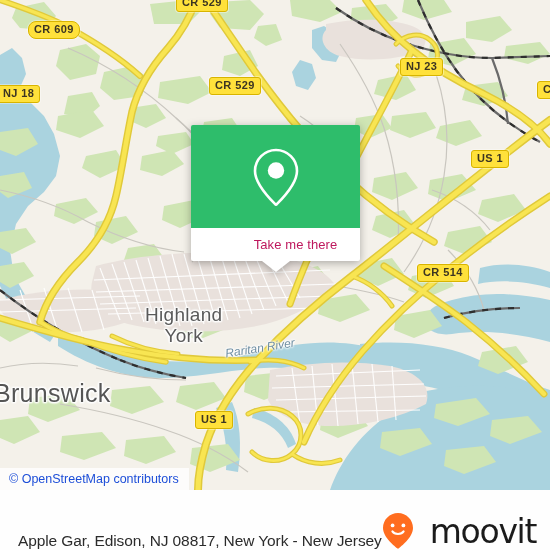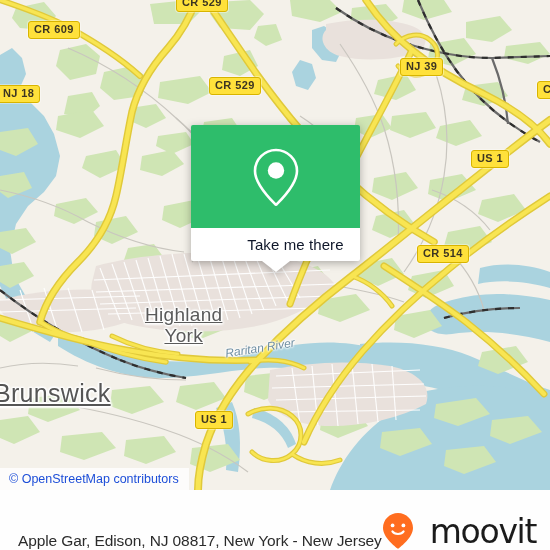--- a/index.html
+++ b/index.html
@@ -15,40 +15,40 @@
     position:absolute;background:#ffe13b;border:1.6px solid #d8b400;border-radius:3px;
     color:#3c3522;font-size:11px;font-weight:bold;letter-spacing:.4px;
     padding:1px 5px 2px 5px;line-height:13px;white-space:nowrap;
     font-family:"Liberation Sans",sans-serif;
     box-shadow:0 0 0 1px rgba(255,255,255,.35);
   }
 
   
   .place{position:absolute;color:#5b5b5b;white-space:nowrap;font-family:"Liberation Sans",sans-serif;
          text-shadow:1px 0 2px #fff,-1px 0 2px #fff,0 1px 2px #fff,0 -1px 2px #fff,
-                     1px 1px 2px #fff,-1px -1px 2px #fff,1px -1px 2px #fff,-1px 1px 2px #fff;text-decoration:underline;}
+                     1px 1px 2px #fff,-1px -1px 2px #fff,1px -1px 2px #fff,-1px 1px 2px #fff;}
   .place.city{font-size:19px;letter-spacing:.3px;text-align:center;line-height:21px;color:#5a5a5a;}
   .place.big{font-size:25px;letter-spacing:.3px;color:#555;}
   .river{position:absolute;font-size:12px;font-style:italic;color:#6f8fa3;white-space:nowrap;
          text-shadow:1px 0 2px #fff,-1px 0 2px #fff,0 1px 2px #fff,0 -1px 2px #fff;
          font-family:"Liberation Sans",sans-serif;}
 
   
   #attrib{position:absolute;left:0;bottom:0;background:rgba(255,255,255,.78);
           font-size:12.5px;color:#1d4ed8;padding:4px 10px 4px 9px;
           font-family:"Liberation Sans",sans-serif;white-space:nowrap;}
 
   
   #card{position:absolute;left:191px;top:125px;width:169px;
         filter:drop-shadow(0 2px 4px rgba(0,0,0,.30));}
   #card-top{background:#2ebd6b;height:103px;border-radius:2px 2px 0 0;
             display:flex;align-items:center;justify-content:center;}
   #card-bottom{background:#fff;height:33px;border-radius:0 0 2px 2px;
                display:flex;align-items:center;justify-content:center;}
-  #card-label{font-size:15px;color:#0f172a;font-family:"Liberation Sans",sans-serif;letter-spacing:.1px;margin-left:40px;}
+  #card-label{font-size:13px;color:#be185d;font-family:"Liberation Sans",sans-serif;letter-spacing:.1px;margin-left:40px;}
   #card-tip{position:absolute;left:50%;margin-left:-14px;top:100%;width:0;height:0;
             border-left:14px solid transparent;border-right:14px solid transparent;
             border-top:11px solid #fff;}
 
   
   #footer{position:absolute;left:0;bottom:0;width:550px;height:60px;
           background:rgba(255,255,255,.93);display:flex;align-items:flex-end;
           box-sizing:border-box;padding:0 14px 0 18px;}
   #footer-title{font-size:15.5px;color:#2b2b2b;white-space:nowrap;letter-spacing:-.1px;
                 font-family:"Liberation Sans",sans-serif;flex:1;}
@@ -308,28 +308,28 @@
           <path d="M248,414 C262,406 280,406 292,416 C304,426 304,444 292,454 C280,464 262,462 252,452" stroke-width="2.6"></path>
           <path d="M292,454 C306,464 324,466 340,460" stroke-width="2.6"></path>
           <path d="M250,362 C268,358 288,360 304,368" stroke-width="2.6"></path>
           <path d="M352,276 C368,282 382,292 392,306" stroke-width="2.6"></path>
           <path d="M112,336 C132,346 154,352 178,354" stroke-width="2.6"></path>
         </g>
       </g>
     </svg>
 
     <div id="shields">
-        <div class="shield" style="left: 28px; top: 21px;">CR 609</div>
+        <div class="shield" style="left: 28px; top: 21px; border-radius: 8px;">CR 609</div>
         <div class="shield" style="left: 176px; top: -6px;">CR 529</div>
         <div class="shield" style="left: 209px; top: 77px;">CR 529</div>
         <div class="shield" style="left: -3px; top: 85px;">NJ 18</div>
-        <div class="shield" style="left: 400px; top: 58px;">NJ 39</div>
+        <div class="shield" style="left: 400px; top: 58px;">NJ 23</div>
         <div class="shield" style="left: 471px; top: 150px;">US 1</div>
         <div class="shield" style="left: 195px; top: 411px;">US 1</div>
-        <div class="shield" style="left: 417px; top: 245px; text-align: center;">CR 514</div>
+        <div class="shield" style="left: 417px; top: 264px; text-align: center;">CR 514</div>
         <div class="shield" style="left: 537px; top: 81px;">C</div>
       </div>
 
     <div id="places">
         <div class="place city" style="left: 145px; top: 304px;">
           <div>Highland</div>
           <div>York</div>
         </div>
         <div class="place big" style="left: -6px; top: 379px;">
           <div>Brunswick</div>

